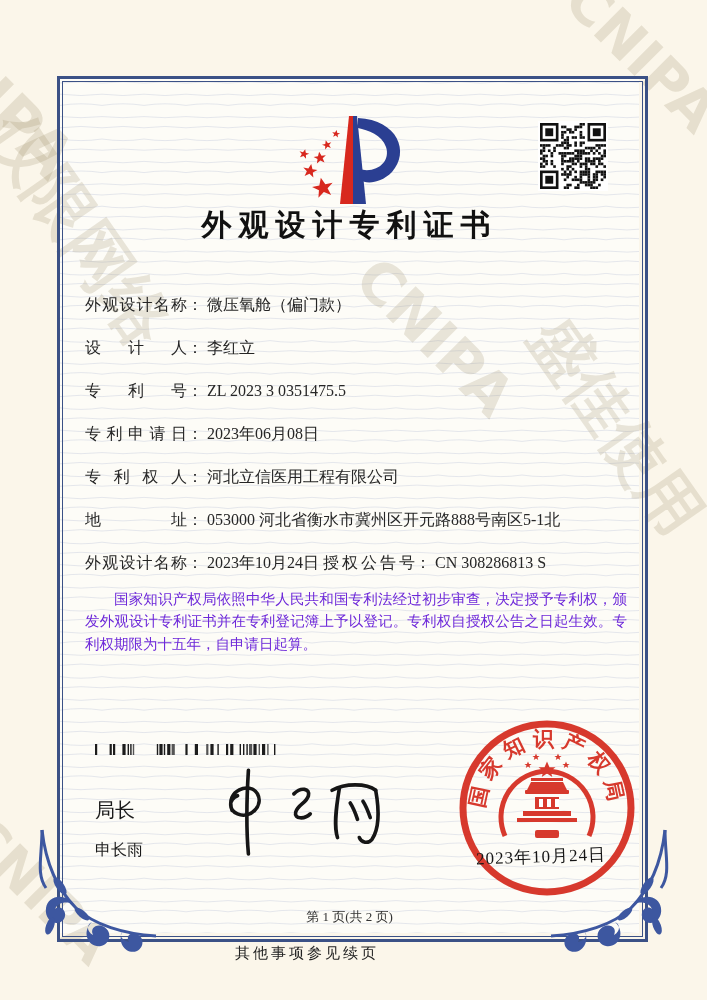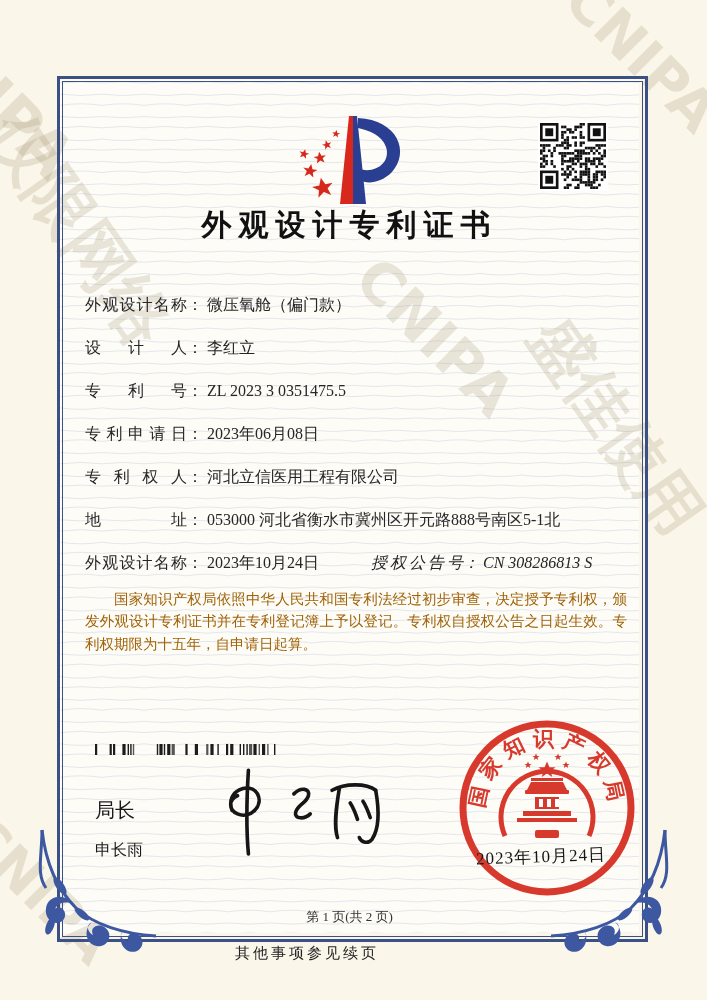--- a/index.html
+++ b/index.html
@@ -21,23 +21,23 @@
   .logo{position:absolute;left:296px;top:110px;}
   .qr{position:absolute;left:538px;top:121px;width:66px;height:66px;background:#fff;padding:2px;}
   .title{position:absolute;left:57px;top:205px;width:585px;text-align:center;
          font-size:30px;font-weight:bold;letter-spacing:7px;color:#111;}
   .fields{position:absolute;left:85px;top:293px;width:545px;display:flex;
           flex-direction:column;gap:19px;font-size:16px;color:#262626;}
   .frow{height:24px;line-height:24px;white-space:nowrap;}
   .flabel{display:inline-block;width:102px;text-align:justify;text-align-last:justify;vertical-align:top;}
   .flabel2{display:inline-block;width:92px;text-align:justify;text-align-last:justify;vertical-align:top;}
   .fvalue{margin-left:4px;}
-  .grant2{margin-left:48px;font-style:italic;}
+  .grant2{}
   .paras{position:absolute;left:85px;top:588px;width:542px;font-size:14.5px;
-         line-height:22.3px;text-align:justify;color:#a16207;}
+         line-height:22.3px;text-align:justify;color:#6d28d9;}
   .paras p{margin:0;text-indent:2em;}
   .barcode{position:absolute;left:95px;top:744px;}
   .signer-title{position:absolute;left:95px;top:797px;font-size:20px;color:#1a1a1a;
                 font-family:"Liberation Sans","DejaVu Sans",sans-serif;}
   .signer-name{position:absolute;left:95px;top:840px;font-size:16px;color:#1a1a1a;
                font-family:"Liberation Sans","DejaVu Sans",sans-serif;}
   .signature{position:absolute;left:205px;top:763px;}
   .seal{position:absolute;left:457px;top:718px;width:180px;height:180px;
         z-index:4;opacity:0.93;mix-blend-mode:multiply;}
   .seal-date{position:absolute;left:476px;top:845px;width:140px;font-size:17px;color:#161616;

